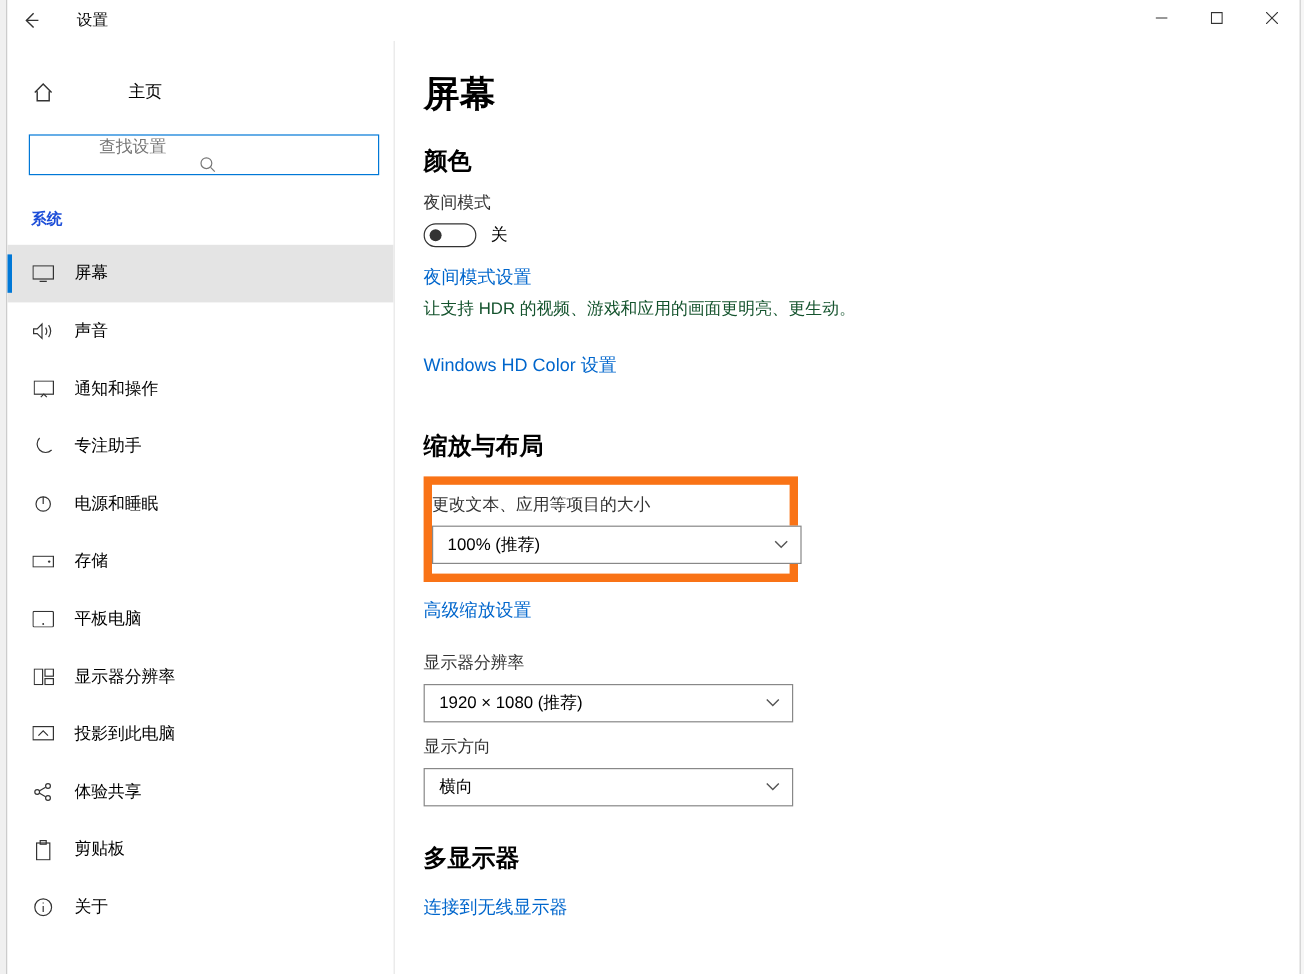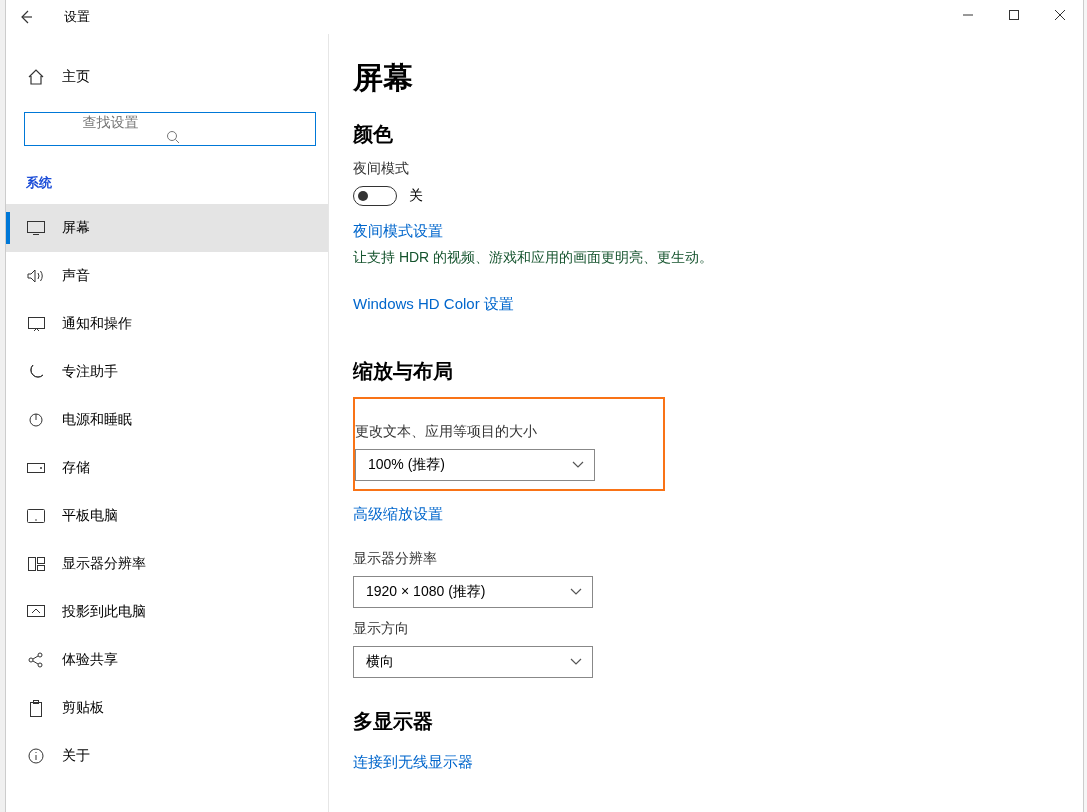--- a/index.html
+++ b/index.html
@@ -67,20 +67,21 @@
       border-right: 1px solid #e6e6e6;
       position: relative;
       overflow-y: auto;
     }
     .home-row {
       display: flex;
       align-items: center;
       padding: 12px 0 12px 20px;
       margin-top: 22px;
       cursor: pointer;
+      gap: 45px;
     }
     .home-row .icon {
       width: 20px;
       display: flex;
       justify-content: center;
     }
     .home-row .label {
       font-size: 14px;
       margin-left: 16px;
     }
@@ -196,38 +197,38 @@
       display: inline-block;
       margin-top: 6px;
       margin-bottom: 8px;
     }
     .desc-text {
       font-size: 14px;
       color: #14532d;
       margin-bottom: 22px;
     }
     .dropdown {
-      width: 240px;
+      width: 308px;
       height: 32px;
       border: 1px solid #888;
       display: flex;
       align-items: center;
       justify-content: space-between;
       padding: 0 10px 0 12px;
       font-size: 14px;
       cursor: pointer;
       margin-bottom: 8px;
       background: #fff;
     }
     .dropdown .chev {
       color: #555;
     }
     .highlight-box {
-      border: 2px solid #f97316;
-      padding: 24px 16px 8px 0;
+      border: 7px solid #f97316;
+      padding: 8px 16px 8px 0;
       margin-top: 8px;
       width: 312px;
     }
     .left-strip {
       position: absolute;
       left: 0;
       top: 0;
       bottom: 0;
       width: 6px;
       background: #f0f0f0;

